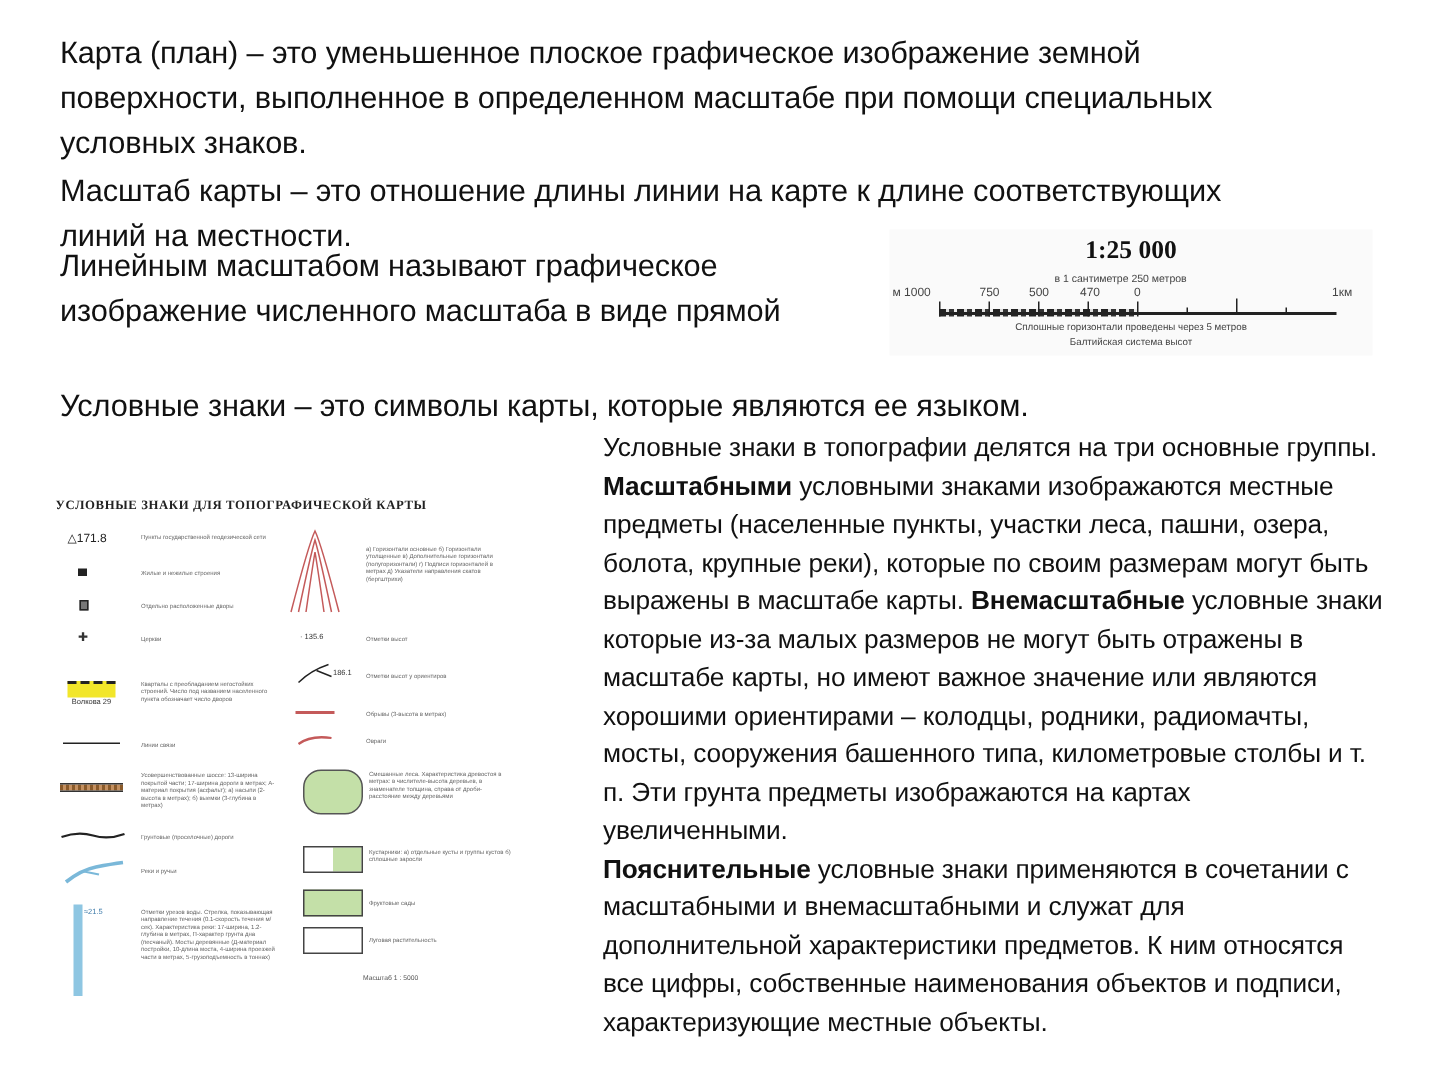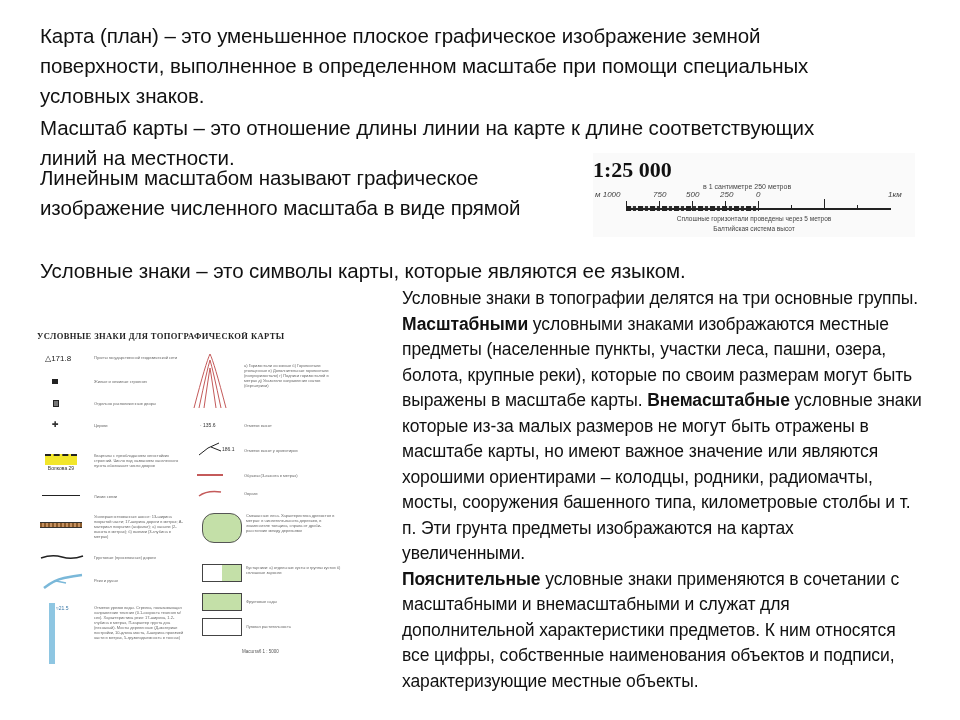--- a/index.html
+++ b/index.html
@@ -10,24 +10,24 @@
   .p { position: absolute; margin: 0; }
   .big { font-size: 20.5px; line-height: 30px; letter-spacing: -0.1px; }
   .med { font-size: 17.5px; line-height: 25.5px; letter-spacing: -0.1px; }
   b { font-weight: bold; }
 
   
   .scale-img {
     position: absolute; left: 593px; top: 153px; width: 322px; height: 84px;
     background: #fafafa; font-family: "Liberation Sans", sans-serif; color: #333;
   }
-  .scale-title { position: absolute; left: 0; right: 0; top: 4px; text-align: left;
-    font-family: "Liberation Serif", serif; font-weight: bold; font-size: 22px; color: #111; }
+  .scale-title { position: absolute; left: 0; right: 0; top: 4px; text-align: center;
+    font-family: "Liberation Serif", serif; font-weight: bold; font-size: 17px; color: #111; }
   .scale-sub { position: absolute; left: 110px; top: 30px; font-size: 7px; color: #444; }
-  .tick-label { position: absolute; top: 37px; font-size: 8px; color: #444; font-style: italic; }
+  .tick-label { position: absolute; top: 37px; font-size: 8px; color: #444; }
   .scale-bar-line { position: absolute; left: 33px; top: 55px; width: 265px; height: 2px; background: #222; }
   .scale-bar-fill { position: absolute; left: 33px; top: 53px; width: 132px; height: 5px;
     background: repeating-linear-gradient(90deg, #222 0 5px, #ddd 5px 7px, #333 7px 10px, #eee 10px 12px); }
   .tick { position: absolute; width: 1px; background: #222; }
   .scale-note { position: absolute; left: 0; right: 0; text-align: center; font-size: 6.5px; color: #444; }
 
   
   .legend-img { position: absolute; left: 32px; top: 328px; width: 312px; height: 336px; background: #fff; }
   .legend-title { position: absolute; left: 5px; top: 3px; font-family: "Liberation Serif", serif;
     font-weight: bold; font-size: 8.5px; letter-spacing: 0.4px; color: #222; }
@@ -53,21 +53,21 @@
   <div>Линейным масштабом называют графическое</div>
   <div>изображение численного масштаба в виде прямой</div>
 </div>
 
 <div class="scale-img">
   <div class="scale-title">1:25 000</div>
   <div class="scale-sub">в 1 сантиметре 250 метров</div>
   <div class="tick-label" style="left:2px;">м 1000</div>
   <div class="tick-label" style="left:60px;">750</div>
   <div class="tick-label" style="left:93px;">500</div>
-  <div class="tick-label" style="left:127px;">250</div>
+  <div class="tick-label" style="left:127px;">470</div>
   <div class="tick-label" style="left:163px;">0</div>
   <div class="tick-label" style="left:295px;">1км</div>
   <div class="scale-bar-fill"></div>
   <div class="scale-bar-line"></div>
   <div class="tick" style="left:33px; top:48px; height:10px;"></div>
   <div class="tick" style="left:66px; top:48px; height:10px;"></div>
   <div class="tick" style="left:99px; top:48px; height:10px;"></div>
   <div class="tick" style="left:132px; top:48px; height:10px;"></div>
   <div class="tick" style="left:165px; top:48px; height:10px;"></div>
   <div class="tick" style="left:198px; top:52px; height:5px;"></div>

